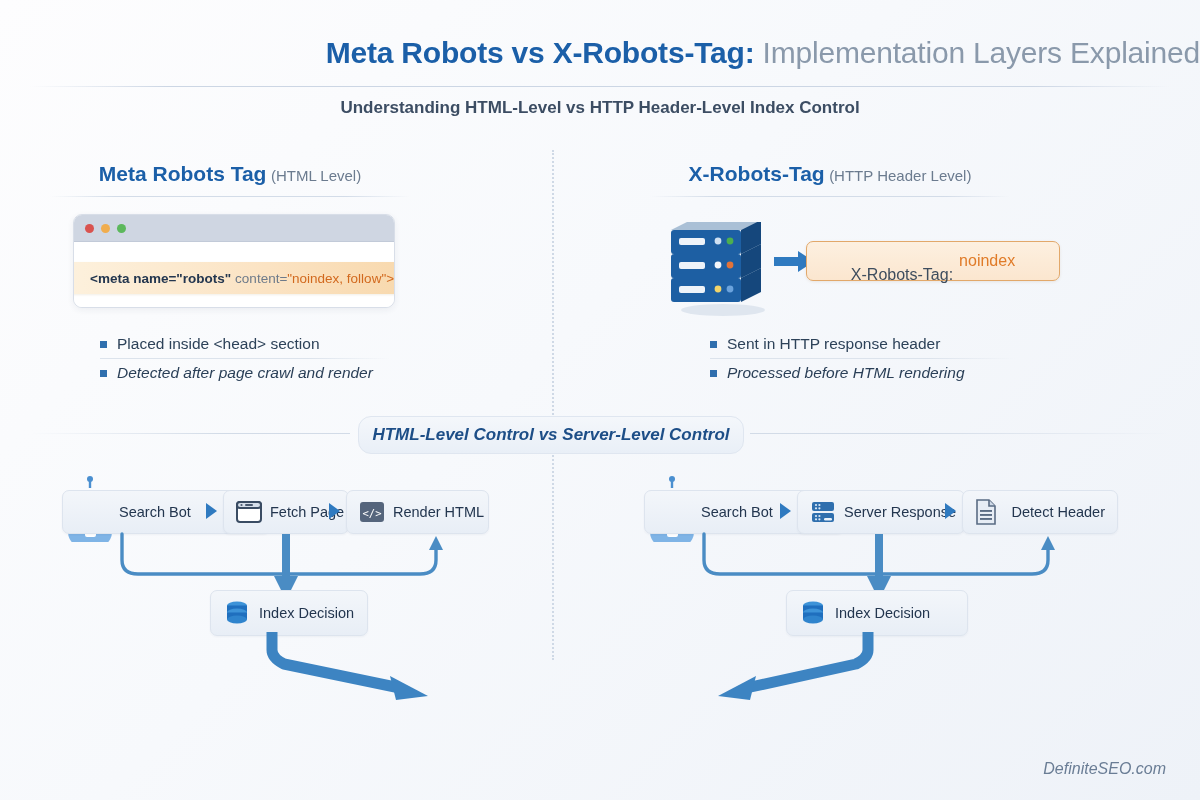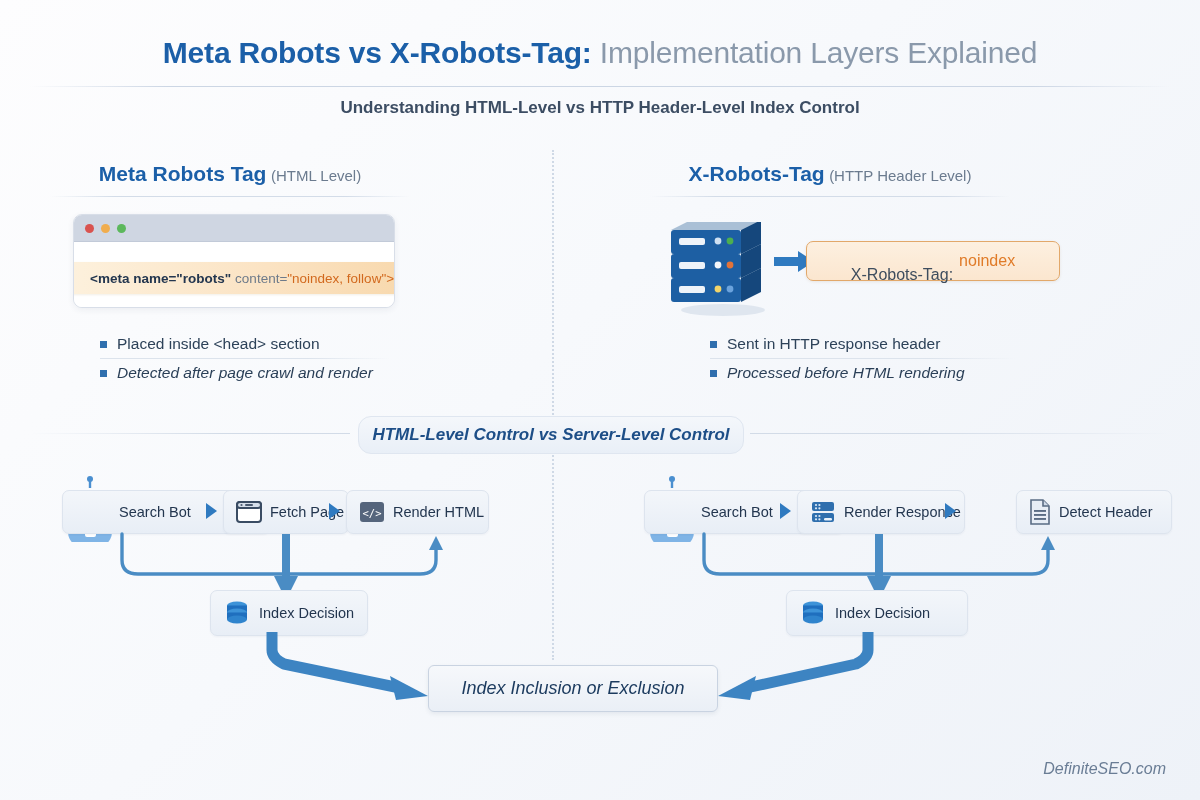--- a/index.html
+++ b/index.html
@@ -7,21 +7,21 @@
     width:1200px;height:800px;overflow:hidden;
     background:linear-gradient(135deg,#fdfdfe 0%,#f7f9fc 45%,#eef2f8 100%);
     font-family:"Liberation Sans", sans-serif;
     color:#1f3b63;
     position:relative;
   }
   .stage{position:absolute;inset:0;}
 
   
   .title{
-    position:absolute;left:0;right:0;top:36px;text-align:center;
+    position:absolute;left:0;right:0;top:36px;text-align:right;
     font-size:30px;font-weight:700;letter-spacing:-0.2px;white-space:nowrap;
   }
   .title .accent{color:#1b5fa8;}
   .title .muted{color:#8a99ab;font-weight:400;}
   .title-rule{
     position:absolute;left:30px;right:30px;top:86px;height:1px;
     background:linear-gradient(90deg,rgba(190,202,218,0) 0%,#ccd6e4 12%,#ccd6e4 88%,rgba(190,202,218,0) 100%);
   }
   .subtitle{
     position:absolute;left:0;right:0;top:98px;text-align:center;
@@ -331,26 +331,26 @@
           <circle cx="6" cy="8.3" r="1.1" fill="#dce9f6"></circle>
         <circle cx="9.4" cy="5" r="1.1" fill="#dce9f6"></circle>
           <circle cx="9.4" cy="8.3" r="1.1" fill="#dce9f6"></circle>
         <circle cx="6" cy="16" r="1.1" fill="#dce9f6"></circle>
           <circle cx="6" cy="19.3" r="1.1" fill="#dce9f6"></circle>
         <circle cx="9.4" cy="16" r="1.1" fill="#dce9f6"></circle>
           <circle cx="9.4" cy="19.3" r="1.1" fill="#dce9f6"></circle>
         <rect x="14" y="18" width="8" height="2.6" rx="1.3" fill="#eaf2fa"></rect>
       </svg>
     </span>
-    <span>Render Response</span>
+    <span>Server Response</span>
   </div>
 
   <span class="tri" style="left:945px;top:503px;"></span>
 
-  <div class="node" style="left:1016px;top:490px;width:130px;">
+  <div class="node" style="left:962px;top:490px;width:130px;justify-content:space-between;">
     <span class="ico">
       <svg width="22" height="26" viewBox="0 0 22 26">
         <path d="M2,1 H14 L20,7 V25 H2 Z" fill="#e7edf5" stroke="#5a6c84" stroke-width="1.6"></path>
         <path d="M14,1 V7 H20" fill="#cfdae8" stroke="#5a6c84" stroke-width="1.6"></path>
         <rect x="5" y="11" width="12" height="1.9" fill="#5a6c84"></rect>
         <rect x="5" y="15" width="12" height="1.9" fill="#5a6c84"></rect>
         <rect x="5" y="19" width="12" height="1.9" fill="#5a6c84"></rect>
       </svg>
     </span>
     <span>Detect Header</span>
@@ -379,16 +379,15 @@
   <svg style="position:absolute;left:250px;top:632px;" width="190" height="70" viewBox="0 0 190 70">
     <path d="M22,0 L22,18 Q22,26 34,32 L150,56" fill="none" stroke="#3d84c2" stroke-width="11" stroke-linejoin="round"></path>
     <polygon points="178,64 140,44 146,68" fill="#3d84c2"></polygon>
   </svg>
 
   <svg style="position:absolute;left:706px;top:632px;" width="190" height="70" viewBox="0 0 190 70">
     <path d="M162,0 L162,18 Q162,26 150,32 L40,56" fill="none" stroke="#3d84c2" stroke-width="11" stroke-linejoin="round"></path>
     <polygon points="12,64 50,44 44,68" fill="#3d84c2"></polygon>
   </svg>
 
-  <div class="result">Index Inclusion or Exclusion</div>
 
   <div class="footer">DefiniteSEO.com</div>
 </div>
 
 </body></html>

